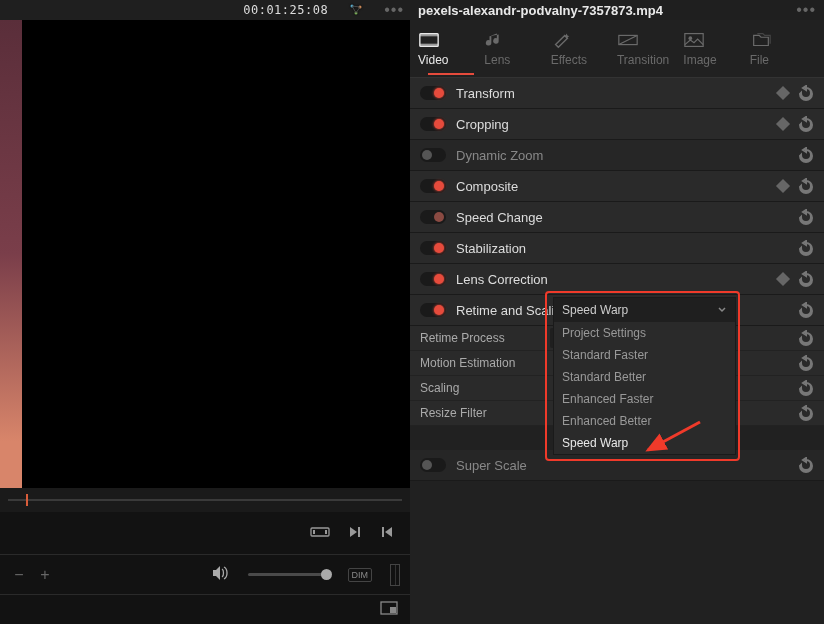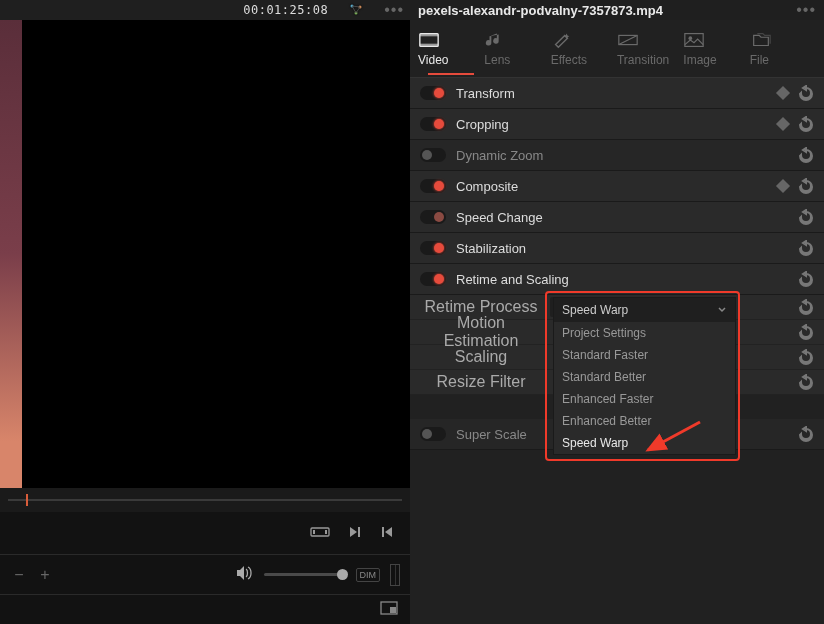--- a/index.html
+++ b/index.html
@@ -16,21 +16,21 @@
   .preview{flex:1;background:#000;position:relative;overflow:hidden}
   .preview-grad{position:absolute;left:0;top:0;width:22px;height:100%;background:linear-gradient(180deg,#5a2e3a 0%,#7a3e4a 50%,#d8856a 90%)}
   .scrub{height:24px;background:#1a1a1a;display:flex;align-items:center;padding:0 8px}
   .scrub-track{flex:1;height:2px;background:#3a3a3a;position:relative}
   .scrub-head{position:absolute;left:18px;top:-5px;width:2px;height:12px;background:#d85c3a}
   .controls{height:42px;display:flex;align-items:center;justify-content:flex-end;gap:18px;padding:0 16px}
   .controls svg{fill:#999;cursor:pointer}
   .vol-row{height:40px;display:flex;align-items:center;justify-content:space-between;padding:0 10px;border-top:1px solid #2a2a2a}
   .vol-left{display:flex;align-items:center;gap:8px}
   .minus,.plus{color:#666;font-size:16px;cursor:pointer;width:18px;text-align:center}
-  .vol-right{display:flex;align-items:center;gap:10px}
+  .vol-right{display:flex;align-items:center;gap:18px}
   .vol-track{width:82px;height:3px;background:#4a4a4a;position:relative;border-radius:2px}
   .vol-knob{position:absolute;right:-2px;top:-4px;width:11px;height:11px;border-radius:50%;background:#aaa}
   .dim{font-size:9px;color:#888;border:1px solid #444;padding:1px 3px;border-radius:2px;cursor:pointer}
   .meter{width:10px;height:22px;border:1px solid #444;position:relative;background:#111}
   .meter::after{content:"";position:absolute;width:1px;height:100%;left:50%;background:#333}
   .bottom-tool{height:30px;display:flex;align-items:center;justify-content:flex-end;padding:0 12px;border-top:1px solid #2a2a2a}
   .right{flex:1;background:#212121;display:flex;flex-direction:column}
   .tab-strip{height:58px;display:flex;justify-content:space-around;align-items:center;border-bottom:1px solid #333;padding:0 8px}
   .tab{display:flex;flex-direction:column;align-items:flex-start;gap:4px;color:#6a6a6a;font-size:12px;cursor:pointer;position:relative;flex:1}
   .tab.active{color:#e8e8e8}
@@ -47,21 +47,21 @@
   .toggle.off::after{left:2px;background:#555}
   .toggle.soft::after{right:2px;background:#8a4a42}
   .slabel{flex:1;color:#ddd;font-size:13px}
   .section.off .slabel{color:#888}
   .sicons{display:flex;gap:10px;align-items:center}
   .diamond{width:10px;height:10px;transform:rotate(45deg);background:#666;cursor:pointer}
   .reset{width:16px;height:16px;cursor:pointer}
   .reset svg{width:16px;height:16px;stroke:#777;fill:none;stroke-width:2}
   .gap{height:24px;background:#212121}
   .param{height:25px;display:flex;align-items:center;padding:0 10px;gap:8px;background:#2a2a2a;border-bottom:1px solid #222}
-  .plabel{flex:0 0 122px;text-align:center;color:#aaa;font-size:16px}
+  .plabel{flex:0 0 122px;text-align:left;color:#aaa;font-size:12px}
   .pselect{flex:0 0 184px;height:20px;background:#1f1f1f;border-radius:2px;display:flex;align-items:center;justify-content:space-between;padding:0 8px;color:#ccc;font-size:12px;cursor:pointer}
   .chev{width:10px;height:10px}
   .pspace{flex:1}
   .dropdown{position:absolute;left:553px;top:297px;width:183px;background:#2a2a2a;border:1px solid #1a1a1a;z-index:5}
   .dropdown-head{height:24px;display:flex;align-items:center;justify-content:space-between;padding:0 8px;background:#1f1f1f;color:#ccc;font-size:12px}
   .opt{height:22px;display:flex;align-items:center;padding:0 8px;font-size:12px;color:#999;cursor:pointer}
   .opt.sel{color:#e8e8e8;font-weight:500}
   .highlight{position:absolute;left:545px;top:291px;width:195px;height:170px;border:2px solid #f03a2a;border-radius:4px;z-index:10;pointer-events:none}
   .arrow{position:absolute;left:640px;top:420px;z-index:11;pointer-events:none}
 </style>
@@ -237,20 +237,30 @@
         <div class="toggle on"></div>
         <span class="slabel">Stabilization</span>
         <div class="sicons">
             <span class="reset"><svg viewBox="0 0 16 16">
                 <path d="M3 8a5 5 0 105-5v2L5 3l3-2v2a6 6 0 11-6 6z"></path>
               </svg></span>
           </div>
       </div>
       <div class="section">
         <div class="toggle on"></div>
+        <span class="slabel">Lens Correction</span>
+        <div class="sicons">
+            <div class="diamond"></div>
+            <span class="reset"><svg viewBox="0 0 16 16">
+                <path d="M3 8a5 5 0 105-5v2L5 3l3-2v2a6 6 0 11-6 6z"></path>
+              </svg></span>
+          </div>
+      </div>
+      <div class="section">
+        <div class="toggle on"></div>
         <span class="slabel">Retime and Scaling</span>
         <div class="sicons">
             <span class="reset"><svg viewBox="0 0 16 16">
                 <path d="M3 8a5 5 0 105-5v2L5 3l3-2v2a6 6 0 11-6 6z"></path>
               </svg></span>
           </div>
       </div>
 
       <div class="param">
         <span class="plabel">Retime Process</span>

